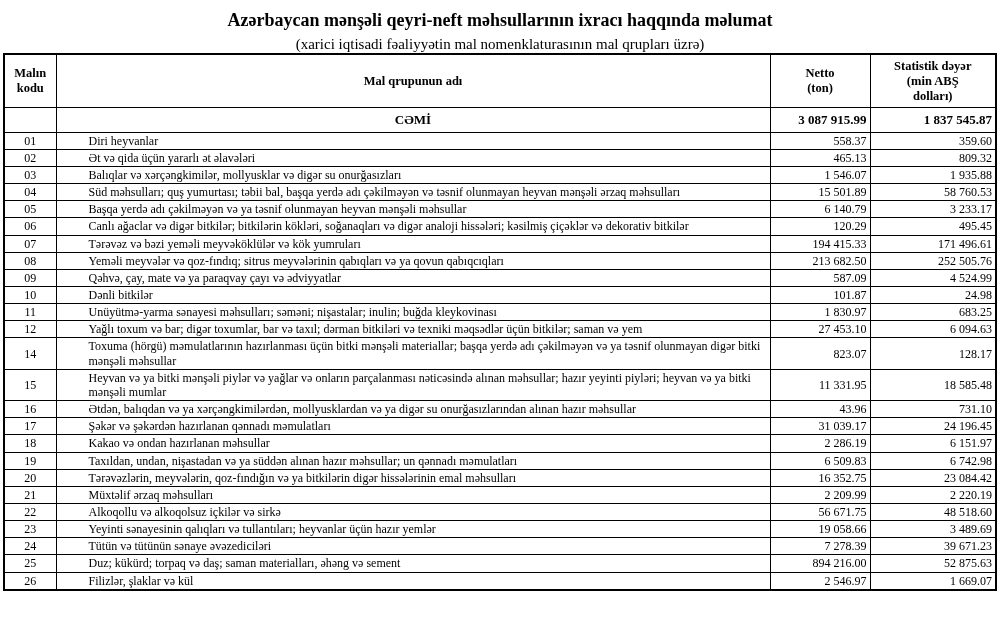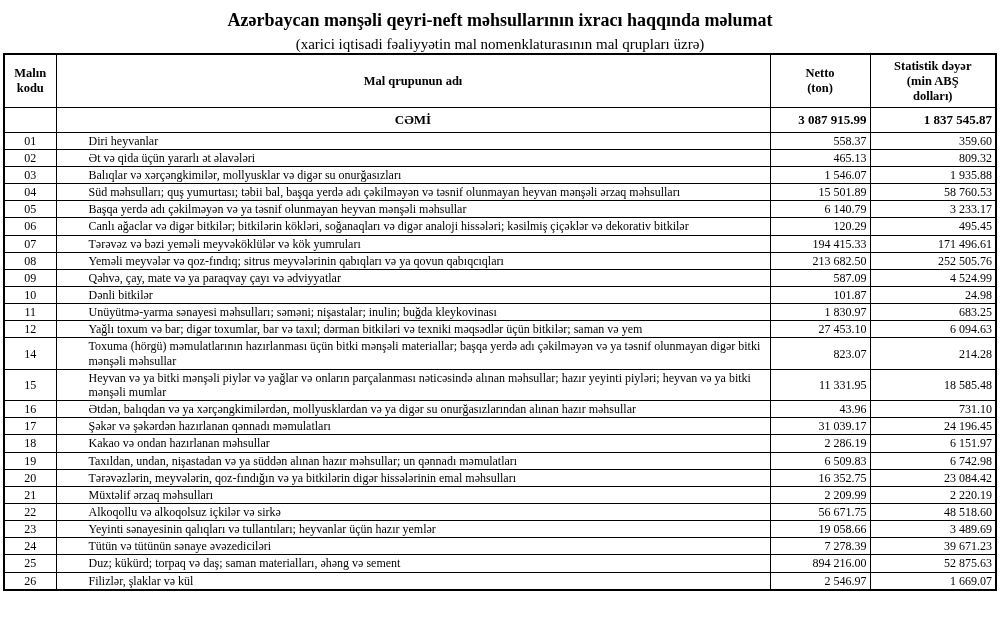--- a/index.html
+++ b/index.html
@@ -161,21 +161,21 @@
         <tr>
           <td class="code">12</td>
           <td class="name">Yağlı toxum və bar; digər toxumlar, bar və taxıl; dərman bitkiləri və texniki məqsədlər üçün bitkilər; saman və yem</td>
           <td class="num">27 453.10</td>
           <td class="num">6 094.63</td>
         </tr>
         <tr>
           <td class="code">14</td>
           <td class="name">Toxuma (hörgü) məmulatlarının hazırlanması üçün bitki mənşəli materiallar; başqa yerdə adı çəkilməyən və ya təsnif olunmayan digər bitki mənşəli məhsullar</td>
           <td class="num">823.07</td>
-          <td class="num">214.28</td>
+          <td class="num">128.17</td>
         </tr>
         <tr>
           <td class="code">15</td>
           <td class="name">Heyvan və ya bitki mənşəli piylər və yağlar və onların parçalanması nəticəsində alınan məhsullar; hazır yeyinti piyləri; heyvan və ya bitki mənşəli mumlar</td>
           <td class="num">11 331.95</td>
           <td class="num">18 585.48</td>
         </tr>
         <tr>
           <td class="code">16</td>
           <td class="name">Ətdən, balıqdan və ya xərçəngkimilərdən, mollyusklardan və ya digər su onurğasızlarından alınan hazır məhsullar</td>

